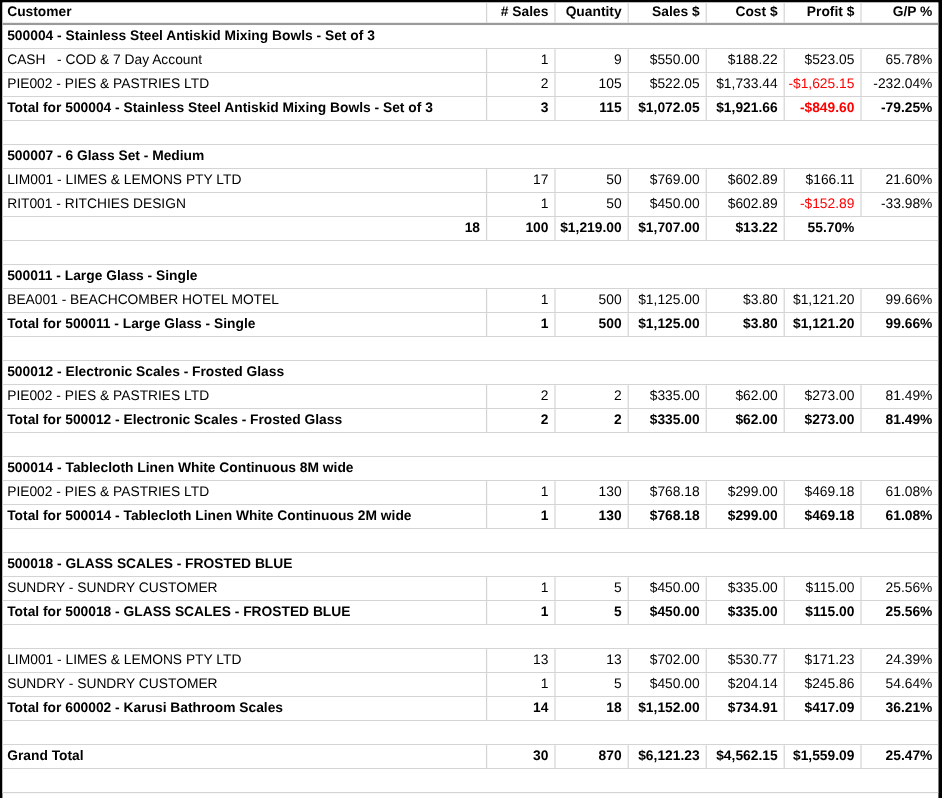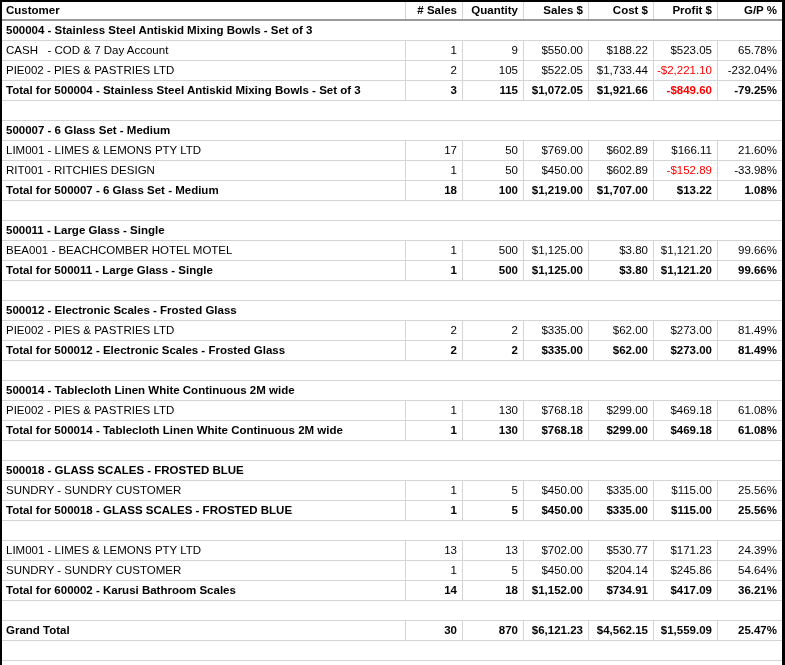--- a/index.html
+++ b/index.html
@@ -66,21 +66,21 @@
       <div class="cell num">$188.22</div>
       <div class="cell num">$523.05</div>
       <div class="cell num">65.78%</div>
     </div>
     <div class="row gridded">
       <div class="cell">PIE002 - PIES &amp; PASTRIES LTD</div>
       <div class="cell num">2</div>
       <div class="cell num">105</div>
       <div class="cell num">$522.05</div>
       <div class="cell num">$1,733.44</div>
-      <div class="cell num neg">-$2,221.10</div>
+      <div class="cell num neg">-$1,625.15</div>
       <div class="cell num">-232.04%</div>
     </div>
     <div class="row gridded bold">
       <div class="cell">Total for 500004 - Stainless Steel Antiskid Mixing Bowls - Set of 3</div>
       <div class="cell num">3</div>
       <div class="cell num">115</div>
       <div class="cell num">$1,072.05</div>
       <div class="cell num">$1,921.66</div>
       <div class="cell num neg">-$849.60</div>
       <div class="cell num">-79.25%</div>
@@ -103,27 +103,26 @@
     <div class="row gridded">
       <div class="cell">RIT001 - RITCHIES DESIGN</div>
       <div class="cell num">1</div>
       <div class="cell num">50</div>
       <div class="cell num">$450.00</div>
       <div class="cell num">$602.89</div>
       <div class="cell num neg">-$152.89</div>
       <div class="cell num">-33.98%</div>
     </div>
     <div class="row gridded bold">
-      <div class="cell">Total for 500007 - 6 Glass Set - Medium</div>
       <div class="cell num">18</div>
       <div class="cell num">100</div>
       <div class="cell num">$1,219.00</div>
       <div class="cell num">$1,707.00</div>
       <div class="cell num">$13.22</div>
-      <div class="cell num">1.08%</div>
+      <div class="cell num">55.70%</div>
     </div>
     <div class="row blank">
       <div class="cell span"></div>
     </div>
     <div class="row title bold">
       <div class="cell span">500011 - Large Glass - Single</div>
     </div>
     <div class="row gridded">
       <div class="cell">BEA001 - BEACHCOMBER HOTEL MOTEL</div>
       <div class="cell num">1</div>
@@ -163,21 +162,21 @@
       <div class="cell num">2</div>
       <div class="cell num">$335.00</div>
       <div class="cell num">$62.00</div>
       <div class="cell num">$273.00</div>
       <div class="cell num">81.49%</div>
     </div>
     <div class="row blank">
       <div class="cell span"></div>
     </div>
     <div class="row title bold">
-      <div class="cell span">500014 - Tablecloth Linen White Continuous 2M wide</div>
+      <div class="cell span">500014 - Tablecloth Linen White Continuous 8M wide</div>
     </div>
     <div class="row gridded">
       <div class="cell">PIE002 - PIES &amp; PASTRIES LTD</div>
       <div class="cell num">1</div>
       <div class="cell num">130</div>
       <div class="cell num">$768.18</div>
       <div class="cell num">$299.00</div>
       <div class="cell num">$469.18</div>
       <div class="cell num">61.08%</div>
     </div>

